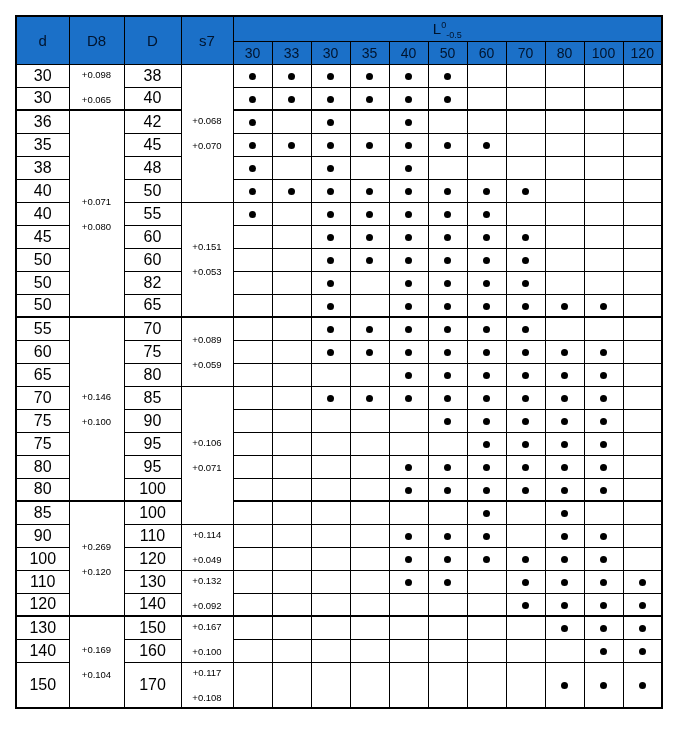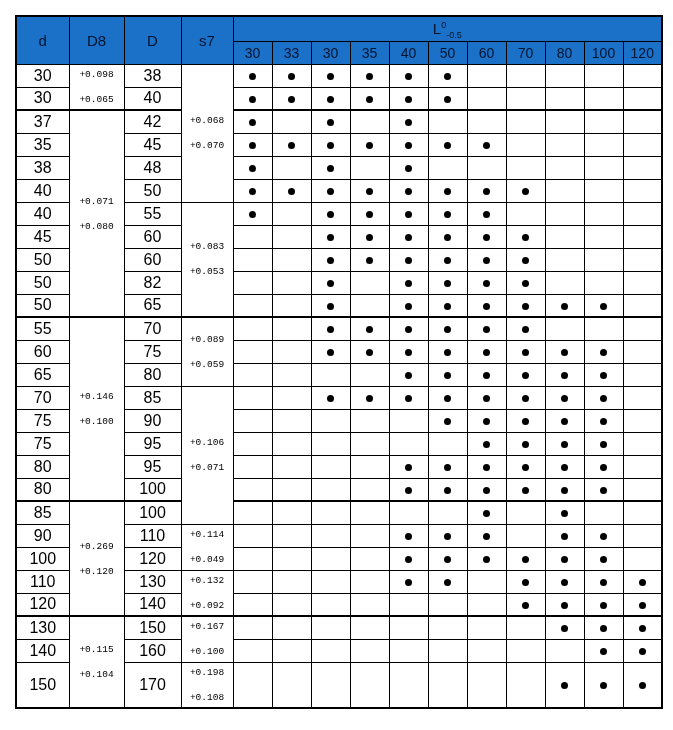--- a/index.html
+++ b/index.html
@@ -40,21 +40,21 @@
   th.hl{font-size:15px;}
   th.hl sup{font-size:9px;vertical-align:super;line-height:0;}
   th.hl sub{font-size:9px;vertical-align:sub;line-height:0;}
   th.hnum{font-size:14px;}
 
   tbody tr{height:23px;}
   tbody tr.tall{height:46px;}
   tbody tr.section-start td{border-top:2px solid #000;}
 
   td.num{font-size:16px;color:#000;}
-  td.tol{font-size:9.5px;color:#000;font-family:Liberation Mono, monospace;}
+  td.tol{font-size:9.5px;color:#000;}
   .tolwrap{
     display:flex;flex-direction:column;align-items:center;justify-content:center;
     gap:14px;height:100%;
   }
   td.dotcell{}
   .dot{
     display:inline-block;width:7px;height:7px;border-radius:50%;
     background:#000;vertical-align:middle;
   }
 </style>
@@ -139,21 +139,21 @@
           <td class="dotcell"><span class="dot" style="background: rgb(0, 0, 0);"></span></td>
           <td class="dotcell"><span class="dot" style="background: rgb(0, 0, 0);"></span></td>
           <td class="dotcell"><span class="dot" style="background: rgb(0, 0, 0);"></span></td>
           <td class="dotcell"></td>
           <td class="dotcell"></td>
           <td class="dotcell"></td>
           <td class="dotcell"></td>
           <td class="dotcell"></td>
         </tr>
         <tr class="section-start">
-          <td class="num">37</td>
+          <td class="num">36</td>
           <td class="tol" rowspan="9">
             <div class="tolwrap">
               <span>+0.071</span>
               <span>+0.080</span>
             </div>
           </td>
           <td class="num">42</td>
           <td class="dotcell"><span class="dot" style="background: rgb(0, 0, 0);"></span></td>
           <td class="dotcell"></td>
           <td class="dotcell"><span class="dot" style="background: rgb(0, 0, 0);"></span></td>
@@ -209,21 +209,21 @@
           <td class="dotcell"><span class="dot" style="background: rgb(0, 0, 0);"></span></td>
           <td class="dotcell"></td>
           <td class="dotcell"></td>
           <td class="dotcell"></td>
         </tr>
         <tr>
           <td class="num">40</td>
           <td class="num">55</td>
           <td class="tol" rowspan="5">
             <div class="tolwrap">
-              <span>+0.083</span>
+              <span>+0.151</span>
               <span>+0.053</span>
             </div>
           </td>
           <td class="dotcell"><span class="dot" style="background: rgb(0, 0, 0);"></span></td>
           <td class="dotcell"></td>
           <td class="dotcell"><span class="dot" style="background: rgb(0, 0, 0);"></span></td>
           <td class="dotcell"><span class="dot" style="background: rgb(0, 0, 0);"></span></td>
           <td class="dotcell"><span class="dot" style="background: rgb(0, 0, 0);"></span></td>
           <td class="dotcell"><span class="dot" style="background: rgb(0, 0, 0);"></span></td>
           <td class="dotcell"><span class="dot" style="background: rgb(0, 0, 0);"></span></td>
@@ -520,21 +520,21 @@
           <td class="dotcell"></td>
           <td class="dotcell"><span class="dot" style="background: rgb(0, 0, 0);"></span></td>
           <td class="dotcell"><span class="dot" style="background: rgb(0, 0, 0);"></span></td>
           <td class="dotcell"><span class="dot" style="background: rgb(0, 0, 0);"></span></td>
           <td class="dotcell"><span class="dot" style="background: rgb(0, 0, 0);"></span></td>
         </tr>
         <tr class="section-start">
           <td class="num">130</td>
           <td class="tol" rowspan="3">
             <div class="tolwrap">
-              <span>+0.115</span>
+              <span>+0.169</span>
               <span>+0.104</span>
             </div>
           </td>
           <td class="num">150</td>
           <td class="tol" rowspan="2">
             <div class="tolwrap">
               <span>+0.167</span>
               <span>+0.100</span>
             </div>
           </td>
@@ -563,21 +563,21 @@
           <td class="dotcell"></td>
           <td class="dotcell"></td>
           <td class="dotcell"><span class="dot" style="background: rgb(0, 0, 0);"></span></td>
           <td class="dotcell"><span class="dot" style="background: rgb(0, 0, 0);"></span></td>
         </tr>
         <tr class="tall">
           <td class="num">150</td>
           <td class="num">170</td>
           <td class="tol" rowspan="1">
             <div class="tolwrap">
-              <span>+0.198</span>
+              <span>+0.117</span>
               <span>+0.108</span>
             </div>
           </td>
           <td class="dotcell"></td>
           <td class="dotcell"></td>
           <td class="dotcell"></td>
           <td class="dotcell"></td>
           <td class="dotcell"></td>
           <td class="dotcell"></td>
           <td class="dotcell"></td>

